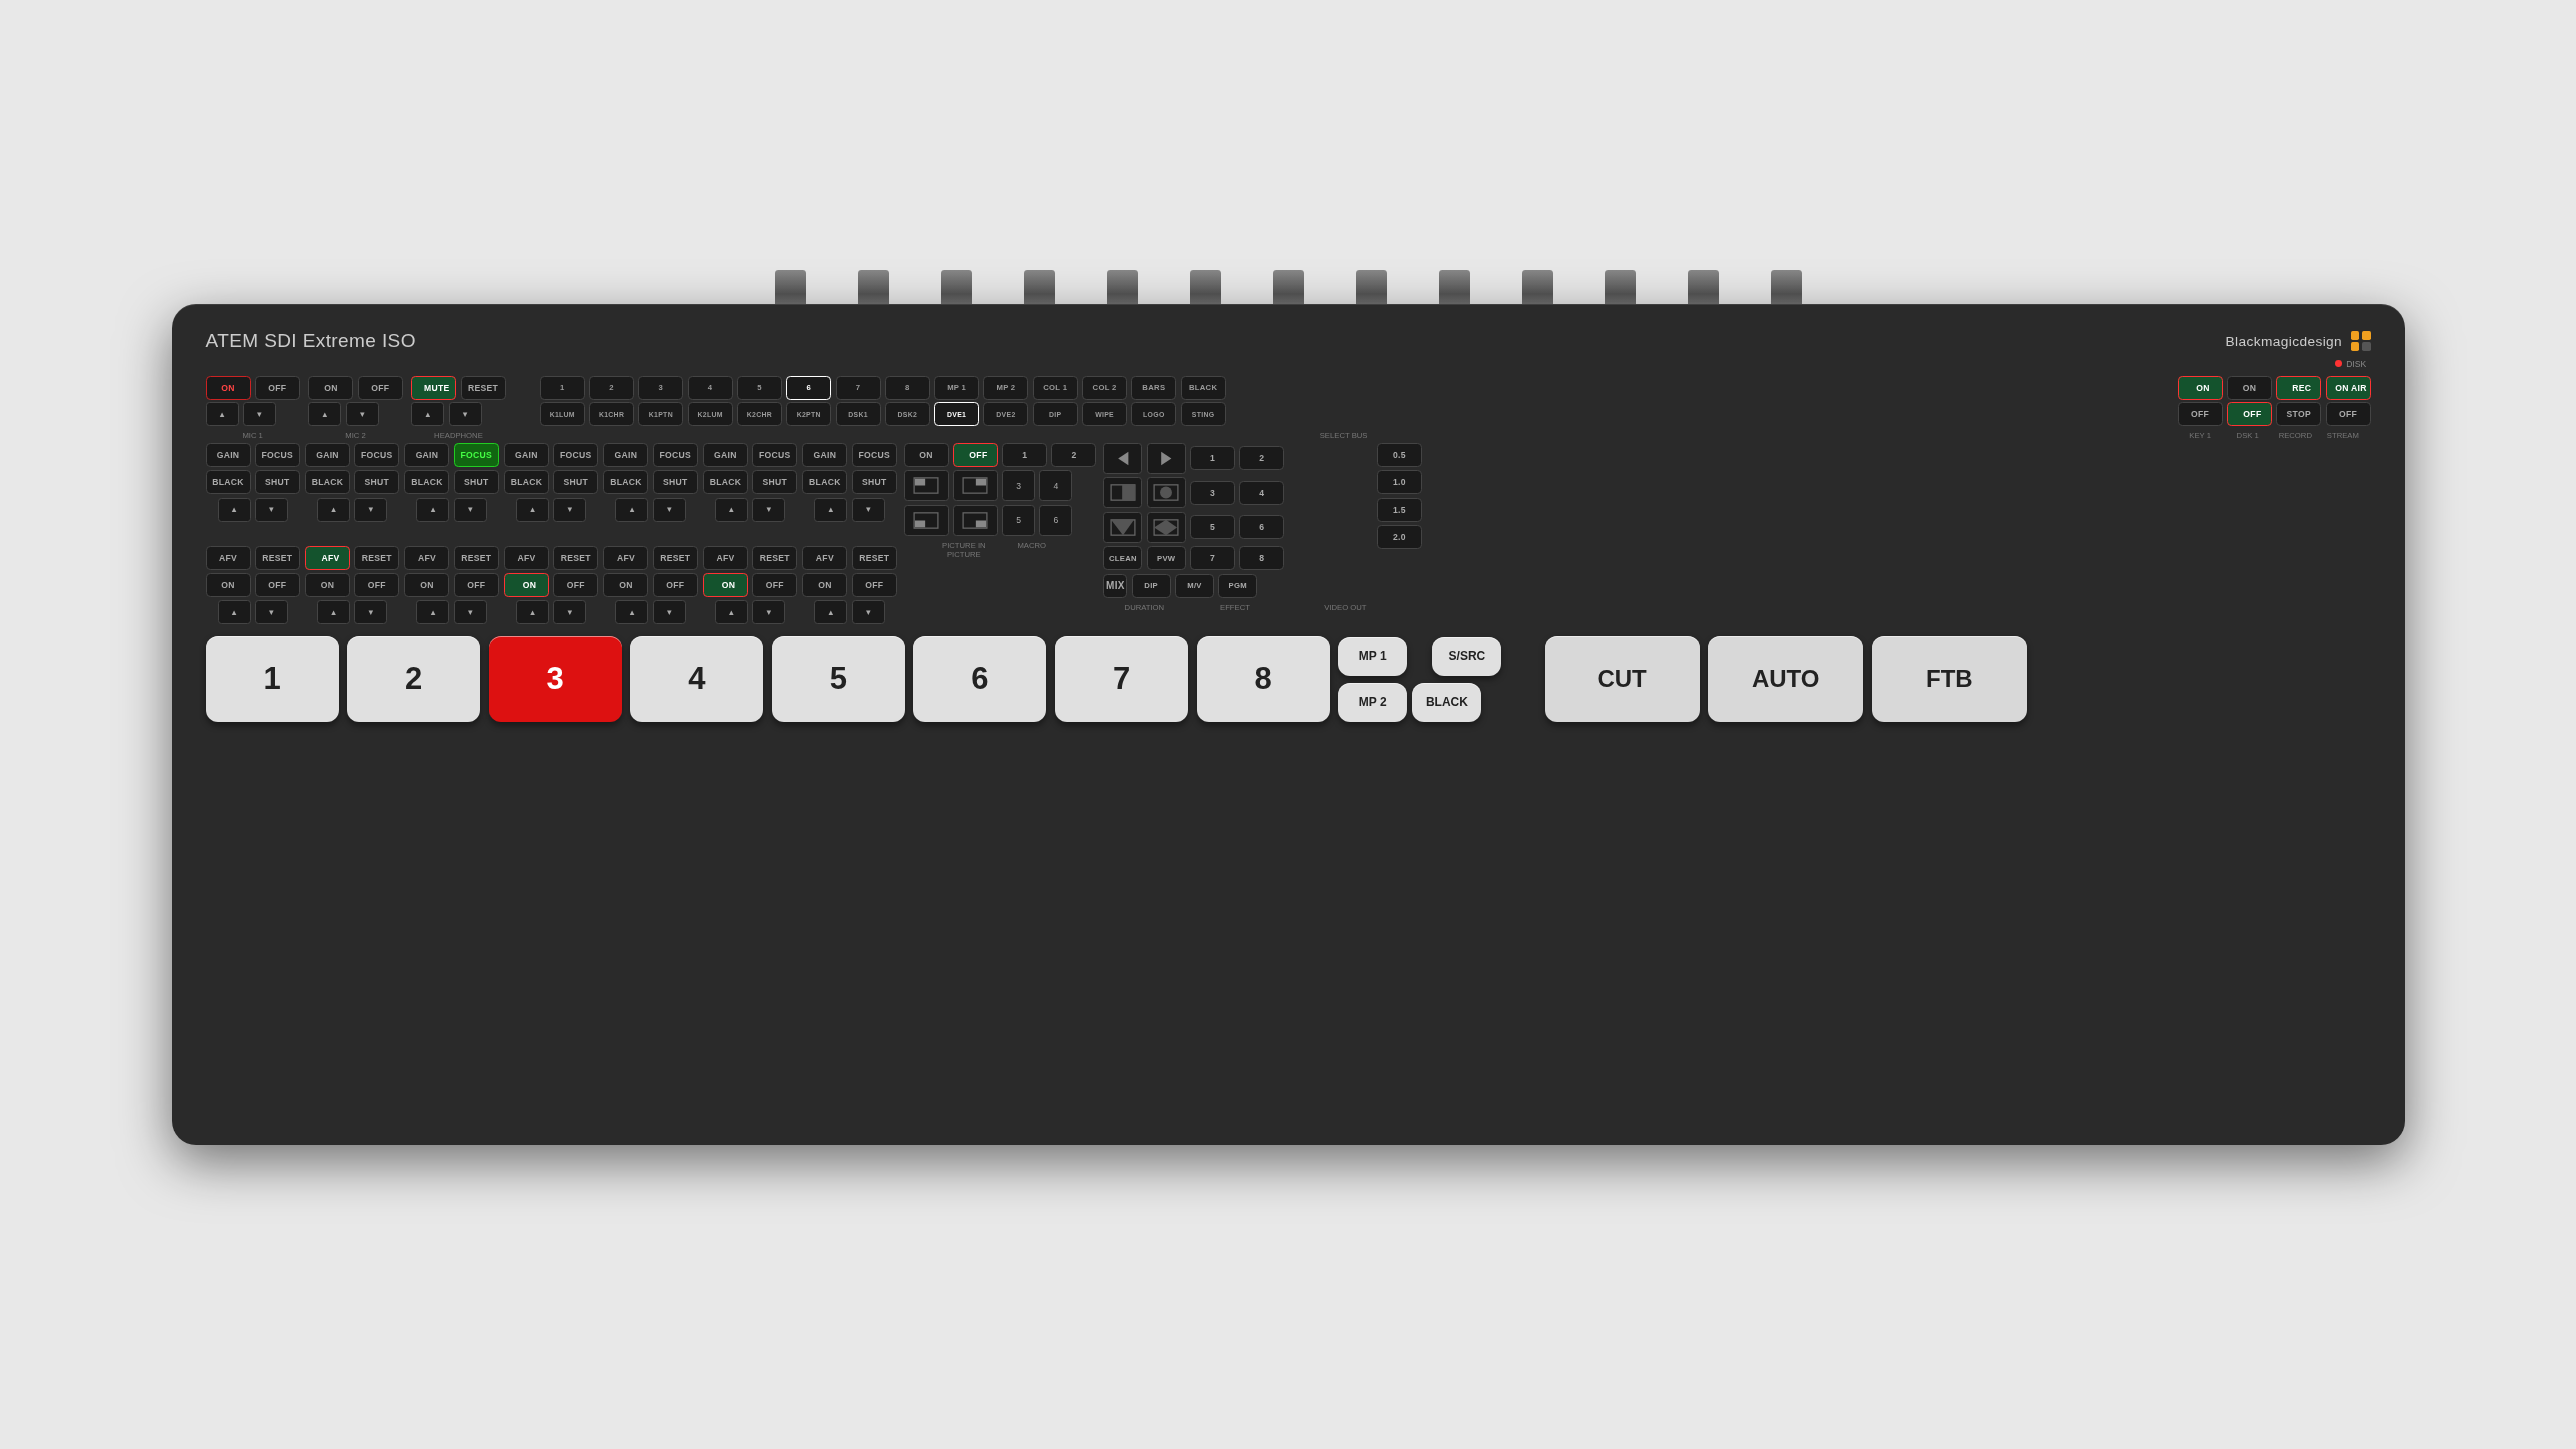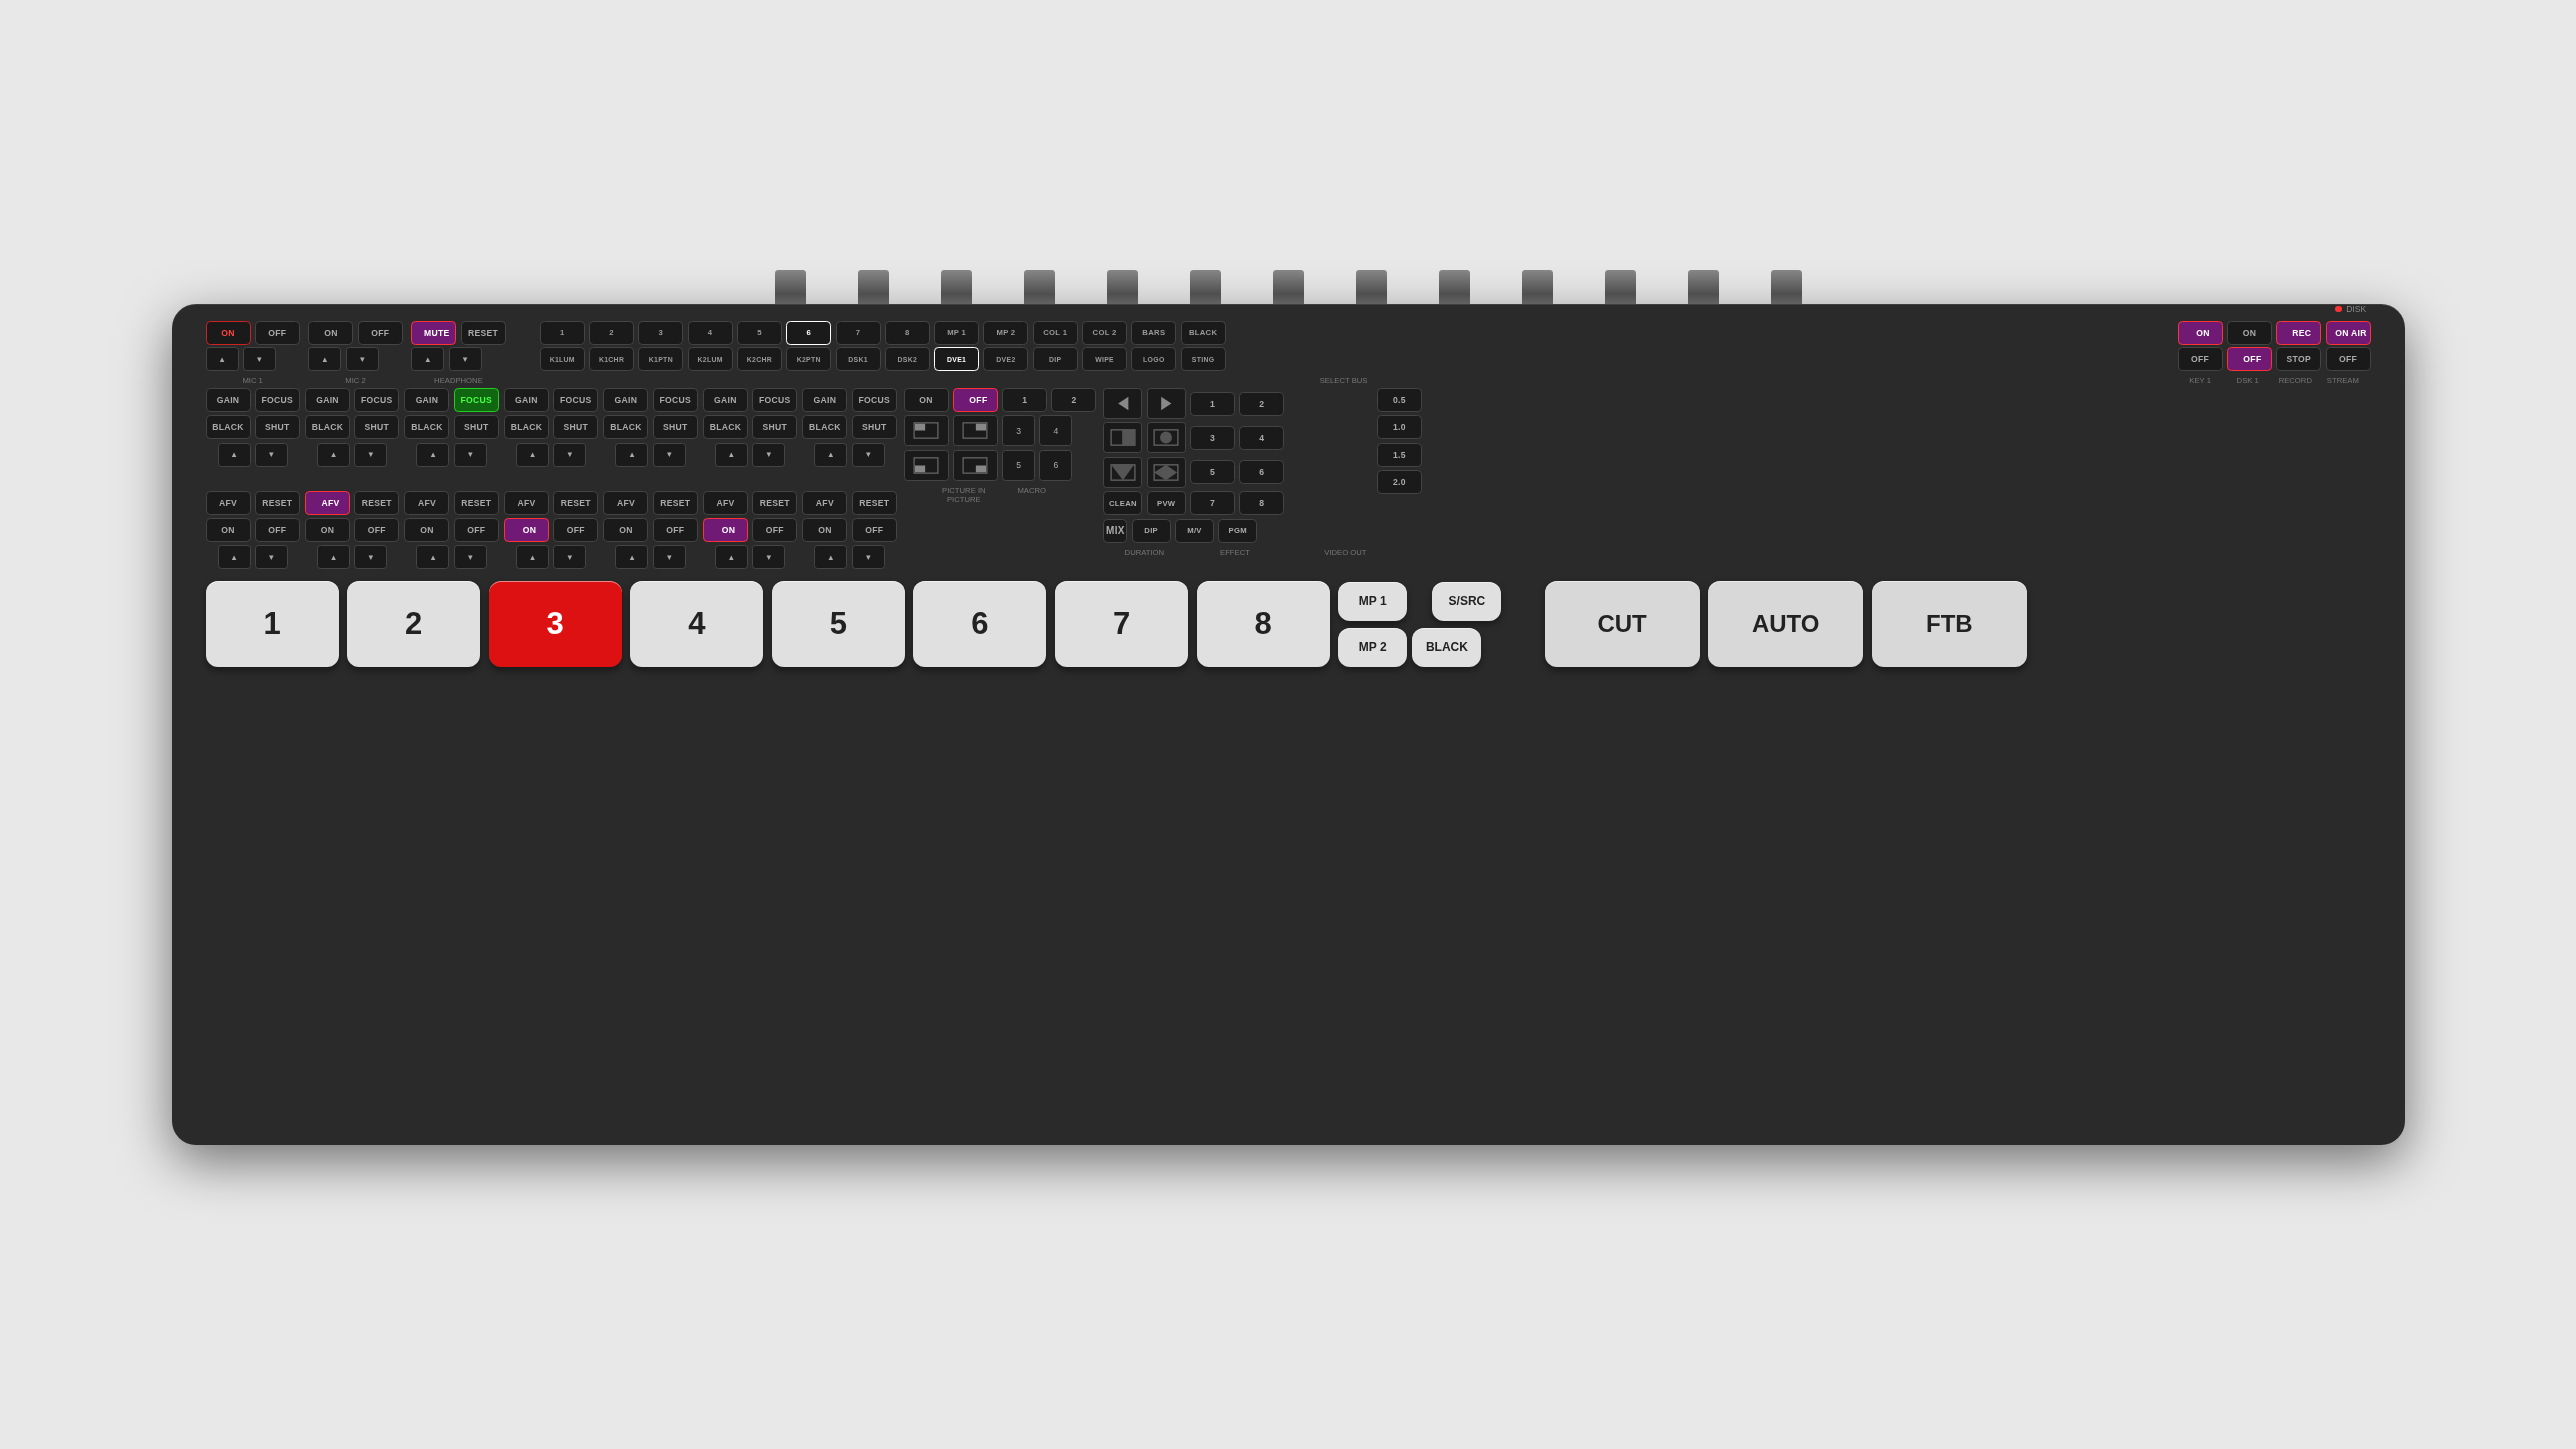--- a/index.html
+++ b/index.html
@@ -109,21 +109,21 @@
       background: #1a1a1a;
       color: #aaa;
       border: 0.9px solid #444;
     }
     .btn-red-outline {
       background: #1a1a1a;
       color: #ff4444;
       border: 1.7px solid #cc2222;
     }
     .btn-red-fill {
-      background: #701a75;
+      background: #14532d;
       color: #fff;
       border: 1.7px solid #ff3333;
       padding-left: 6px;
     }
     .btn-green-fill {
       background: #116611;
       color: #44ff44;
       border: 1.7px solid #22cc22;
     }
 
@@ -269,20 +269,32 @@
       <div class="bnc"></div>
       <div class="bnc"></div>
       <div class="bnc"></div>
       <div class="bnc"></div>
       <div class="bnc"></div>
       <div class="bnc"></div>
     </div>
 
     <div class="device">
 
+      <div class="header-row">
+        <span class="device-title">ATEM SDI Extreme ISO</span>
+        <div style="display:flex;align-items:center;gap:8.6px;">
+          <span class="bmd-logo-text">Blackmagicdesign</span>
+          <div class="bmd-dots">
+            <div class="bmd-dot" style="background:#f0a020;"></div>
+            <div class="bmd-dot" style="background:#f0a020;"></div>
+            <div class="bmd-dot" style="background:#f0a020;"></div>
+            <div class="bmd-dot" style="background:#555;"></div>
+          </div>
+        </div>
+      </div>
 
       <div style="display:flex;justify-content:flex-end;margin-bottom:3.4px;padding-right:4.3px;">
         <div class="disk-indicator">
           <div class="disk-dot"></div>
           <span class="disk-label">DISK</span>
         </div>
       </div>
 
       <div style="display:flex;gap:8.6px;margin-bottom:3.4px;">
 

